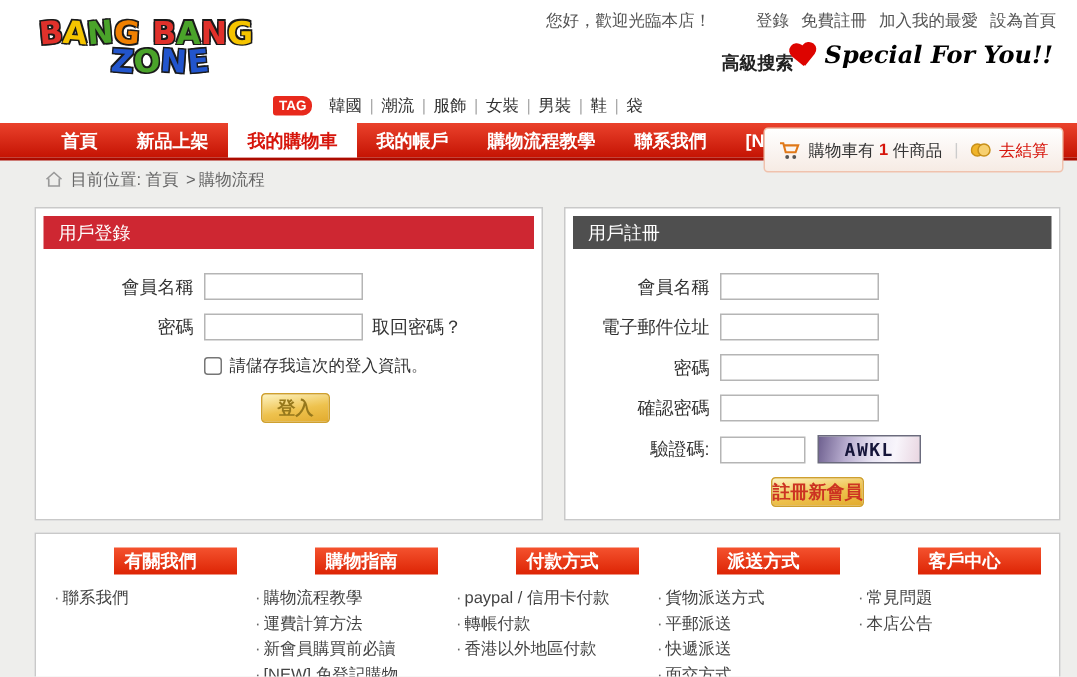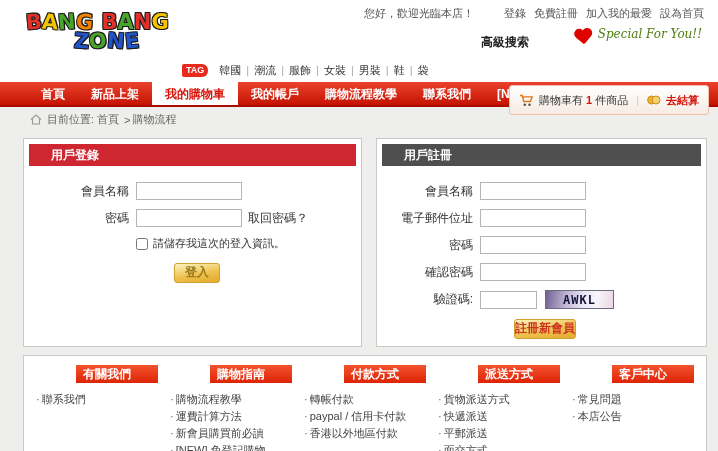--- a/index.html
+++ b/index.html
@@ -34,58 +34,58 @@
     background:transparent; border:0; cursor:pointer; }
   .adv-search { position:absolute; left:481px; top:34px; font-size:12px; font-weight:bold;
     color:#222; cursor:pointer; }
 
   .slogan { position:absolute; right:16px; top:27px; display:flex; align-items:flex-start; }
   .heart { width:18px; height:15px; position:relative; margin:2px 6px 0 0; transform:rotate(-6deg); }
   .heart::before,.heart::after { content:""; position:absolute; top:0; width:10px; height:15px;
     border-radius:10px 10px 0 0; background:#dd0400; }
   .heart::before { left:9px; transform:rotate(-45deg); transform-origin:0 100%; }
   .heart::after { left:0; transform:rotate(45deg); transform-origin:100% 100%; }
-  .slogan-text { font-family:"DejaVu Serif", serif; font-style:italic; font-weight:normal;
-    font-size:12px; color:#4d7c0f; }
+  .slogan-text { font-family:"DejaVu Serif", serif; font-style:italic; font-weight:bold;
+    font-size:16px; color:#000000; }
 
   .tag-row { position:absolute; left:182px; top:63px; font-size:11px; color:#333;
     display:flex; align-items:center; }
   .tag-badge { background:#e8291c; color:#fff; font-size:9px; font-weight:bold;
     padding:1px 4px 2px; border-radius:2px 6px 6px 2px; margin-right:11px; }
   .tag-item { cursor:pointer; }
   .tag-item + .tag-item::before { content:"|"; color:#aaa; margin:0 5px; }
 
   
   .nav { height:25px; background:linear-gradient(#ea422c,#c51303); border-bottom:2px solid #ab0b00;
     display:flex; padding-left:28px; position:relative; }
   .nav-item { line-height:25px; padding:0 13px; color:#fff; font-size:12px; font-weight:bold;
     cursor:pointer; white-space:nowrap; }
   .nav-item.active { background:#fff; color:#d6150b; }
   .cart-widget { position:absolute; right:9px; top:3px; height:20px;
     background:linear-gradient(#ffffff,#f6ebe4); border:1px solid #f0c2ad; border-radius:3px;
     display:flex; align-items:center; padding:14px 9px; font-size:11px; color:#333; cursor:pointer; }
   .cart-widget .cnt { color:#d6150b; font-weight:bold; margin:0 3px; }
   .cart-widget .sep { color:#ccc; margin:0 8px; }
-  .cart-widget .checkout { color:#d6150b; font-weight:bold; cursor:pointer; }
+  .cart-widget .checkout { color:#d6150b; font-weight:normal; cursor:pointer; }
   .cart-widget svg { margin-right:5px; }
 
   
   .breadcrumb { height:25px; display:flex; align-items:center; padding-left:30px;
     font-size:11px; color:#666; background:#eeeeec; }
   .breadcrumb svg { margin-right:5px; }
   .breadcrumb .bc-home { cursor:pointer; margin:0 3px; }
   .breadcrumb .bc-sep { margin:0 2px; }
 
   
   .main { display:flex; gap:14px; padding:6px 11px 0 23px; background:#eeeeec; }
   .panel { background:#fff; border:1px solid #c9c9c9; height:209px; }
   .panel-login { width:339px; }
   .panel-register { flex:1; }
-  .panel-header { height:22px; line-height:22px; margin:5px; padding-left:22px;
-    color:#fff; font-weight:bold; font-size:12px; }
+  .panel-header { height:22px; line-height:22px; margin:5px; padding-left:10px;
+    color:#fff; font-weight:normal; font-size:12px; }
   .panel-login .panel-header { background:#ce2732; }
   .panel-register .panel-header { background:#4f4f4f; }
 
   .form { padding-top:11px; }
   .frow { display:flex; align-items:center; margin-bottom:9px; }
   .flabel { width:105px; text-align:right; margin-right:7px; font-size:12px; color:#333; }
   .panel-register .flabel { width:96px; }
   .finput { width:106px; height:18px; border:1px solid #b5b5b5; font-size:12px;
     padding:0 3px; font-family:inherit; }
   .finput.small { width:57px; }
@@ -249,29 +249,29 @@
     </div>
     <div class="fcol">
       <div class="fcol-header">購物指南</div>
       <div class="fitem">購物流程教學</div>
       <div class="fitem">運費計算方法</div>
       <div class="fitem">新會員購買前必讀</div>
       <div class="fitem">[NEW] 免登記購物</div>
     </div>
     <div class="fcol">
       <div class="fcol-header">付款方式</div>
+      <div class="fitem">paypal / 信用卡付款</div>
       <div class="fitem">轉帳付款</div>
-      <div class="fitem">paypal / 信用卡付款</div>
       <div class="fitem">香港以外地區付款</div>
     </div>
     <div class="fcol">
       <div class="fcol-header">派送方式</div>
       <div class="fitem">貨物派送方式</div>
+      <div class="fitem">平郵派送</div>
       <div class="fitem">快遞派送</div>
-      <div class="fitem">平郵派送</div>
       <div class="fitem">面交方式</div>
     </div>
     <div class="fcol">
       <div class="fcol-header">客戶中心</div>
       <div class="fitem">常見問題</div>
       <div class="fitem">本店公告</div>
     </div>
   </footer>
 
 </div>

